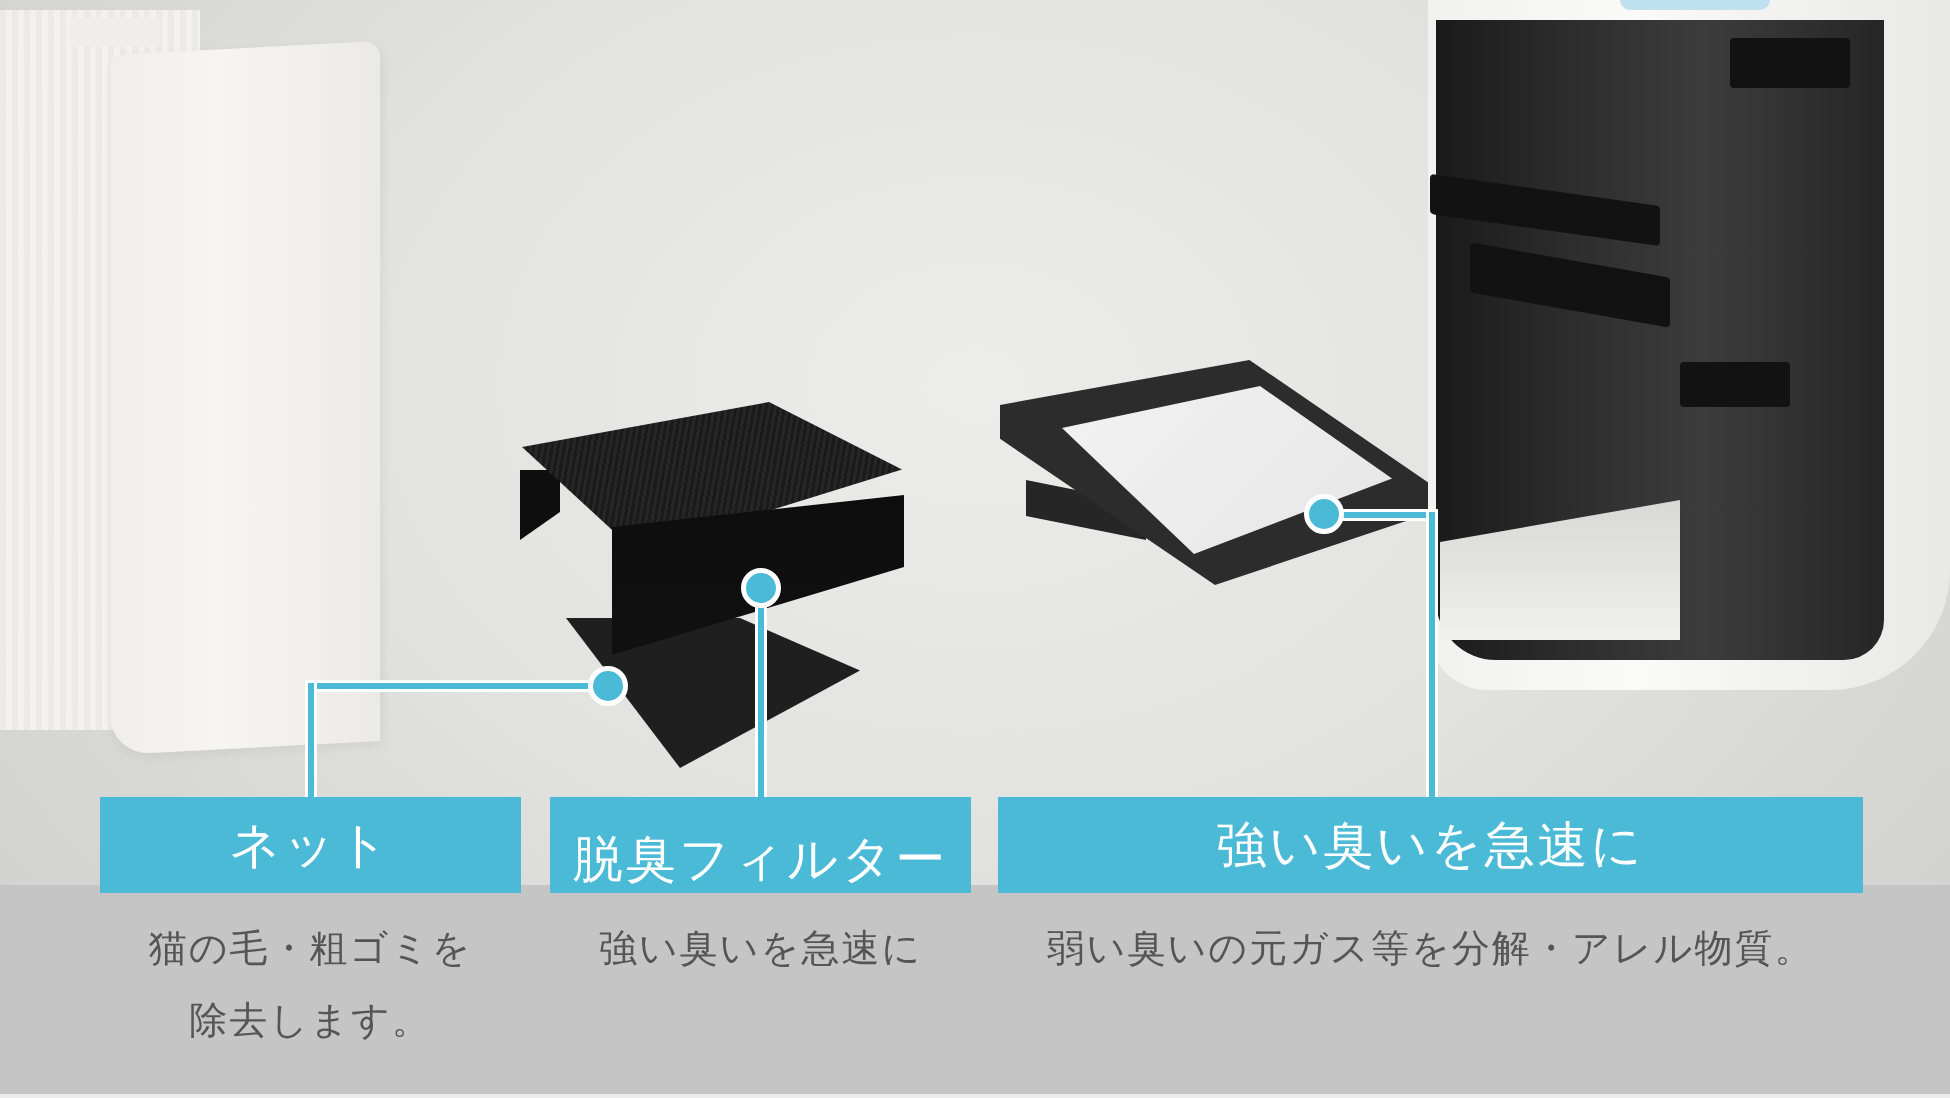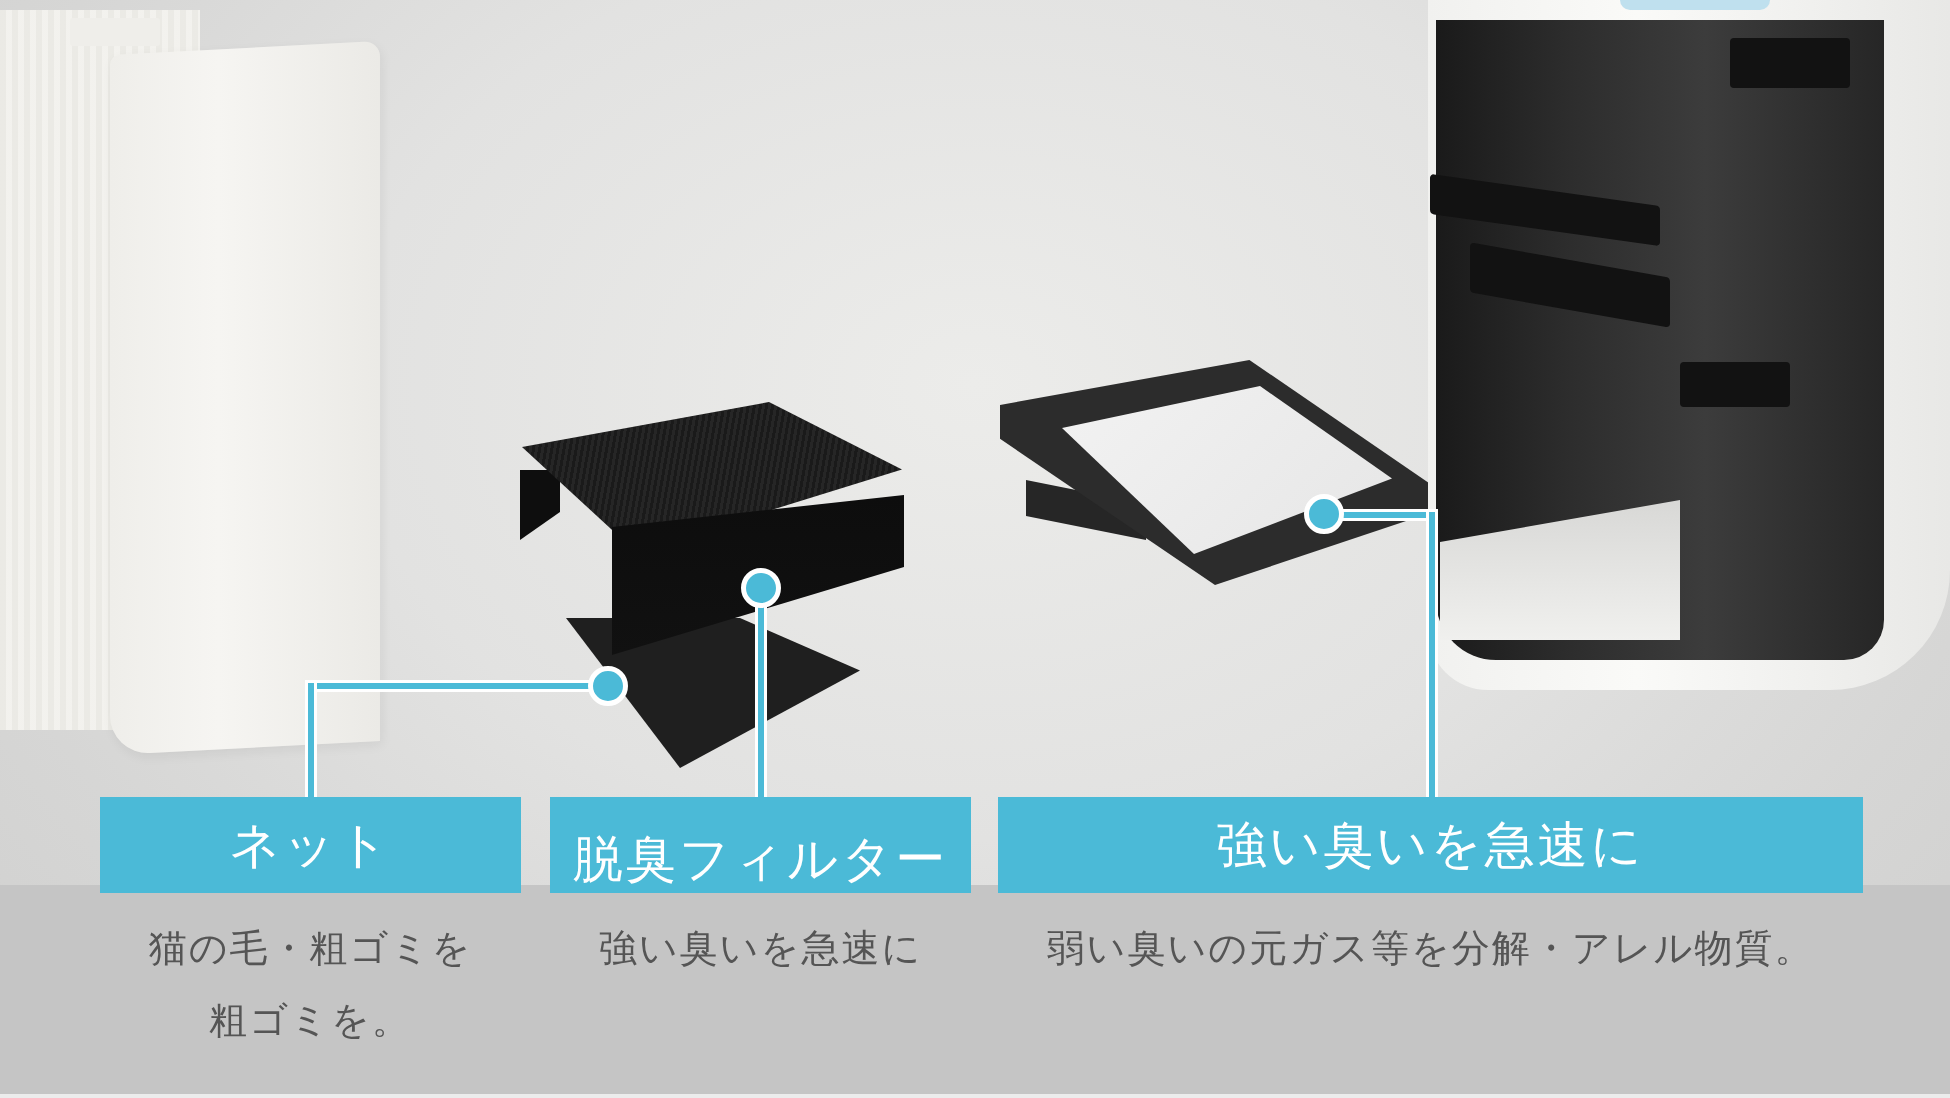--- a/index.html
+++ b/index.html
@@ -170,21 +170,21 @@
   </div>
   <div class="label-box" style="left:550px;width:421px;align-items:flex-end;">
     <span>脱臭フィルター</span>
   </div>
   <div class="label-box" style="left:998px;width:865px;">
     <span>強い臭いを急速に</span>
   </div>
 
   <div class="desc" style="left:100px;width:421px;">
     <div>猫の毛・粗ゴミを</div>
-    <div>粗ゴミを。</div>
+    <div>除去します。</div>
   </div>
   <div class="desc" style="left:550px;width:421px;">
     <div>強い臭いを急速に</div>
   </div>
   <div class="desc" style="left:998px;width:865px;">
     <div>弱い臭いの元ガス等を分解・アレル物質。</div>
   </div>
 </div>
 
 </body></html>

